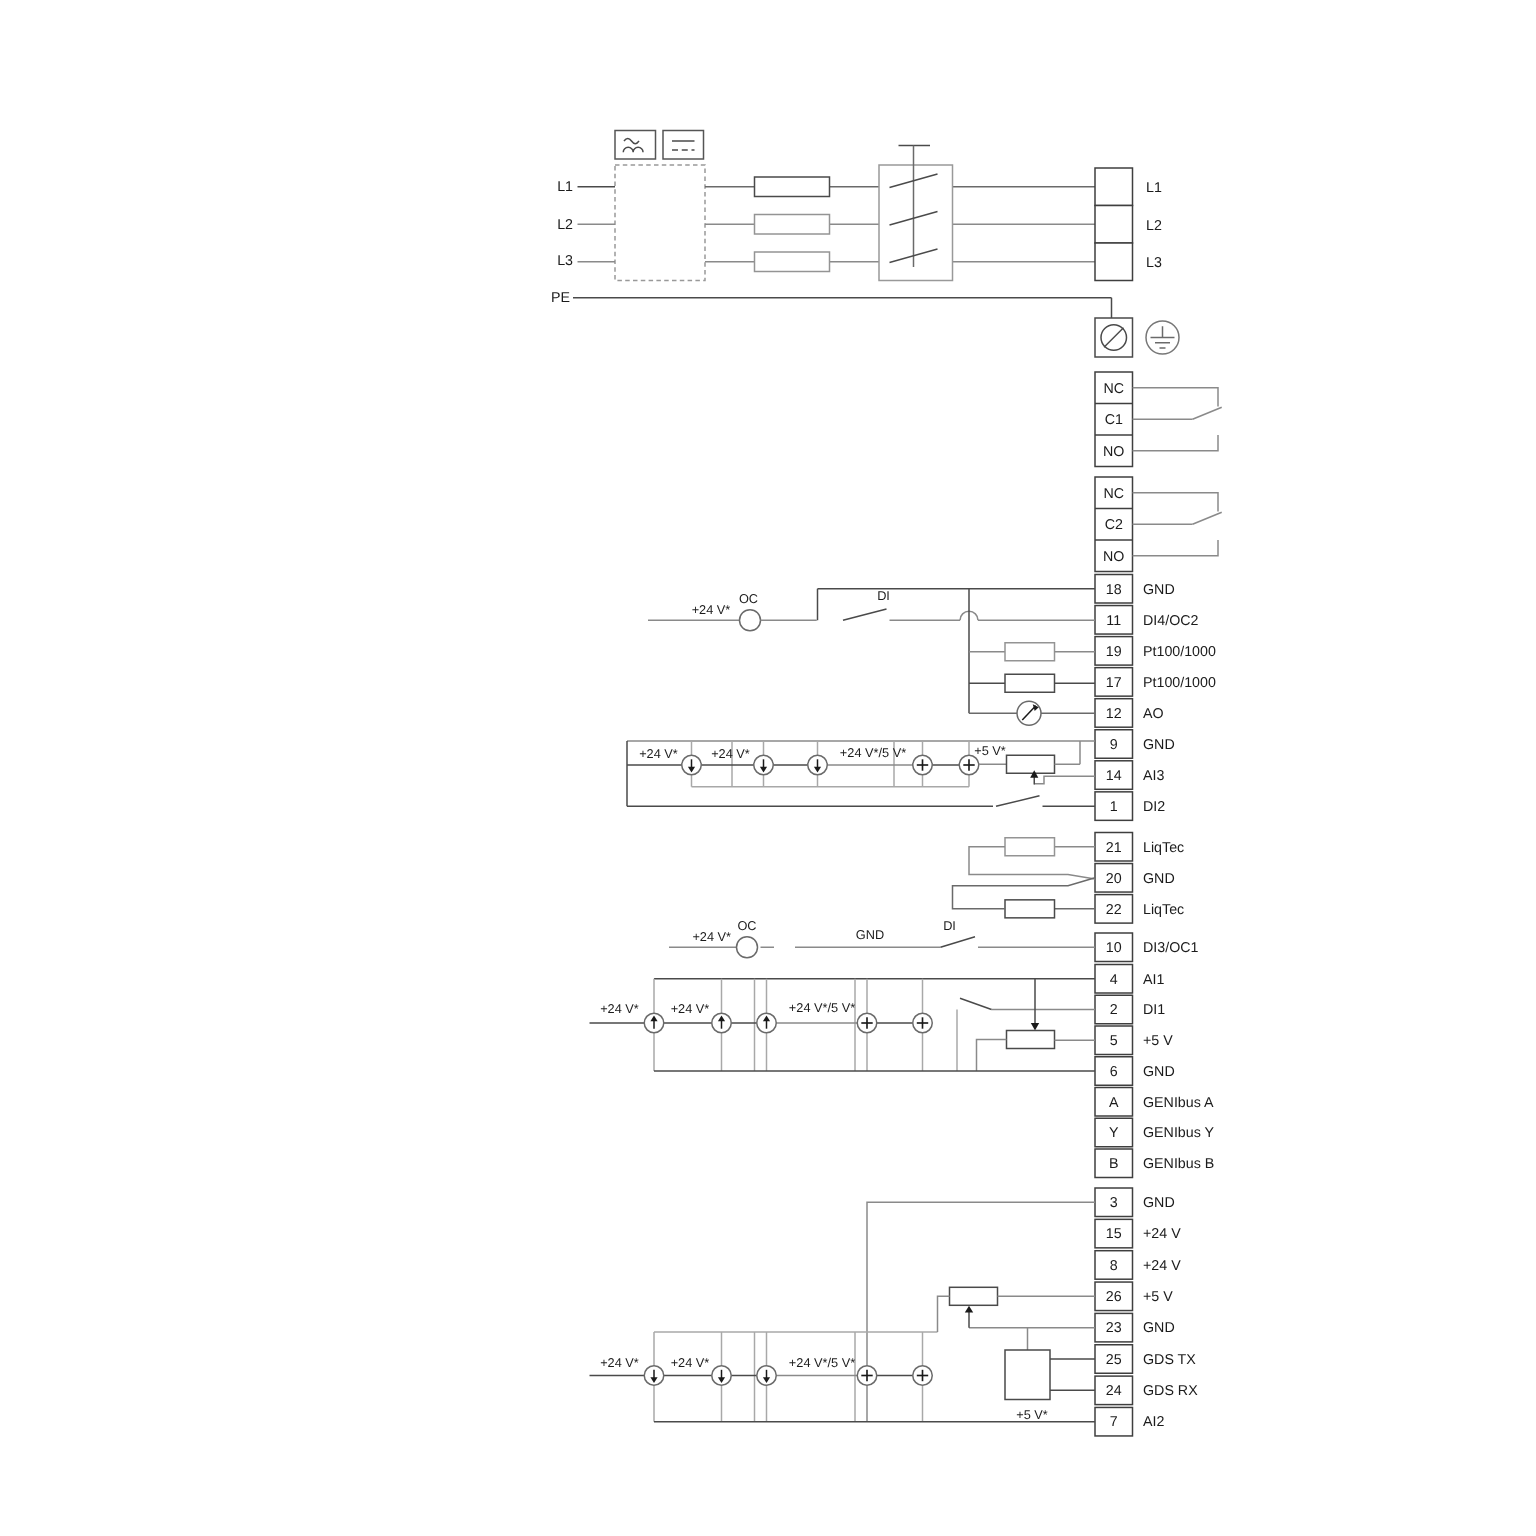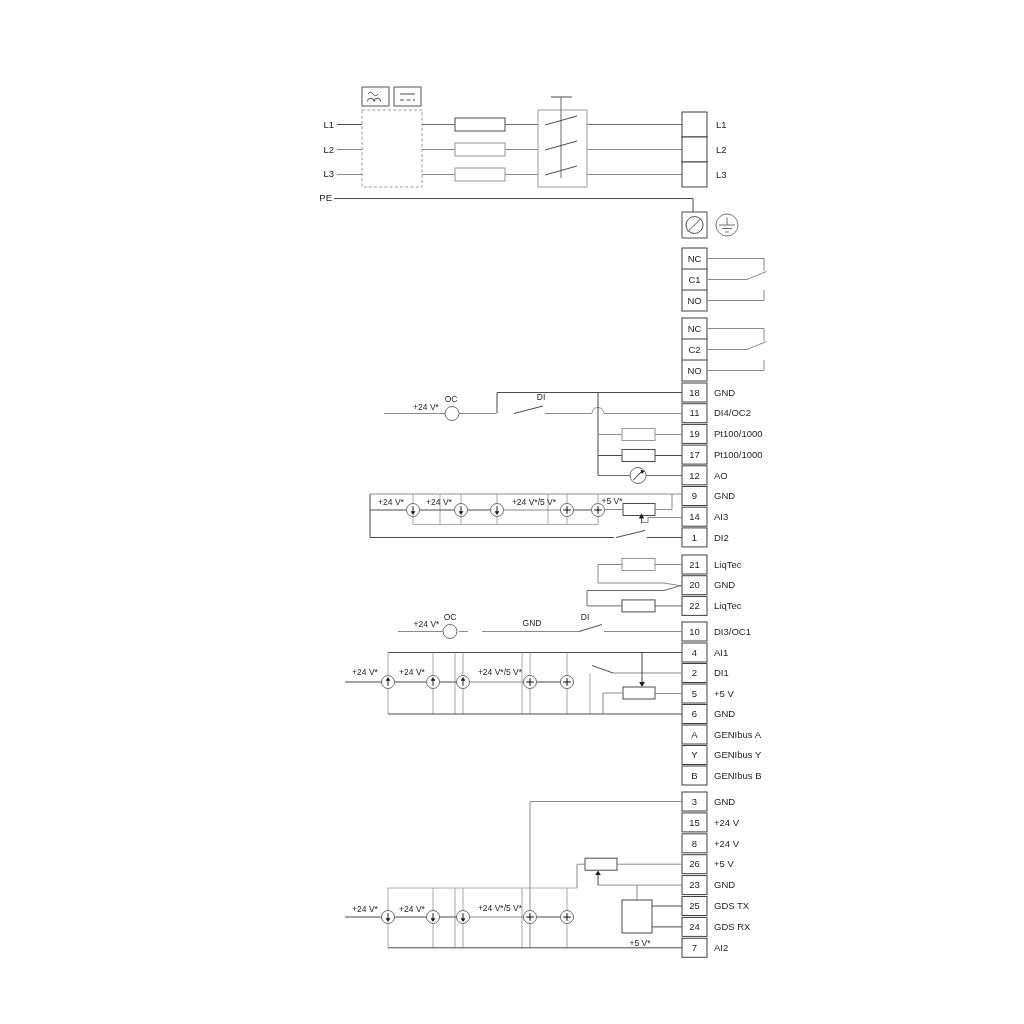--- a/index.html
+++ b/index.html
@@ -1,16 +1,16 @@
 <!DOCTYPE html>
 <html><head>
 <meta charset="utf-8">
 <style>
   html,body{margin:0;padding:0;background:#fff;}
-  .stage{width:900px;height:1024px;position:relative;background:#fff;}
+  .stage{width:900px;height:1024px;position:relative;background:#fff;padding-left:48px;}
   svg text{font-family:"Liberation Sans","DejaVu Sans",sans-serif;fill:#1c1c1c;}
   text.t{font-size:9.5px;}
   text.a{font-size:8.5px;}
   .cell{fill:#ffffff;stroke:#3f3f3f;stroke-width:1;}
   .boxd{fill:none;stroke:#555;stroke-width:1;}
   .boxg{fill:none;stroke:#999;stroke-width:1;}
   .wd{stroke:#4a4a4a;stroke-width:1;fill:none;}
   .wm{stroke:#6a6a6a;stroke-width:1;fill:none;}
   .wg{stroke:#8a8a8a;stroke-width:1;fill:none;}
   .wl{stroke:#a8a8a8;stroke-width:1;fill:none;}

